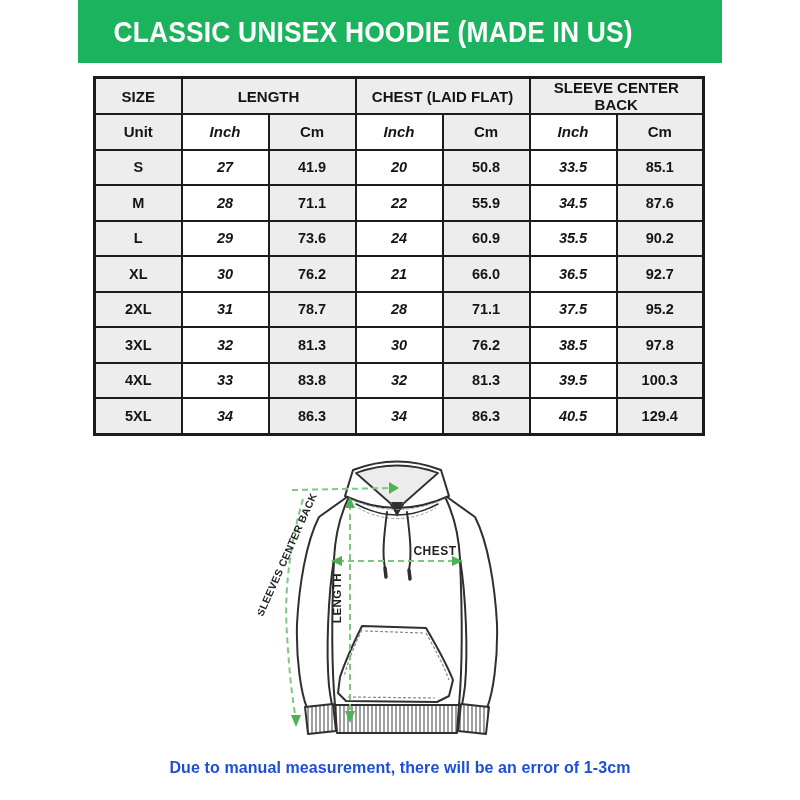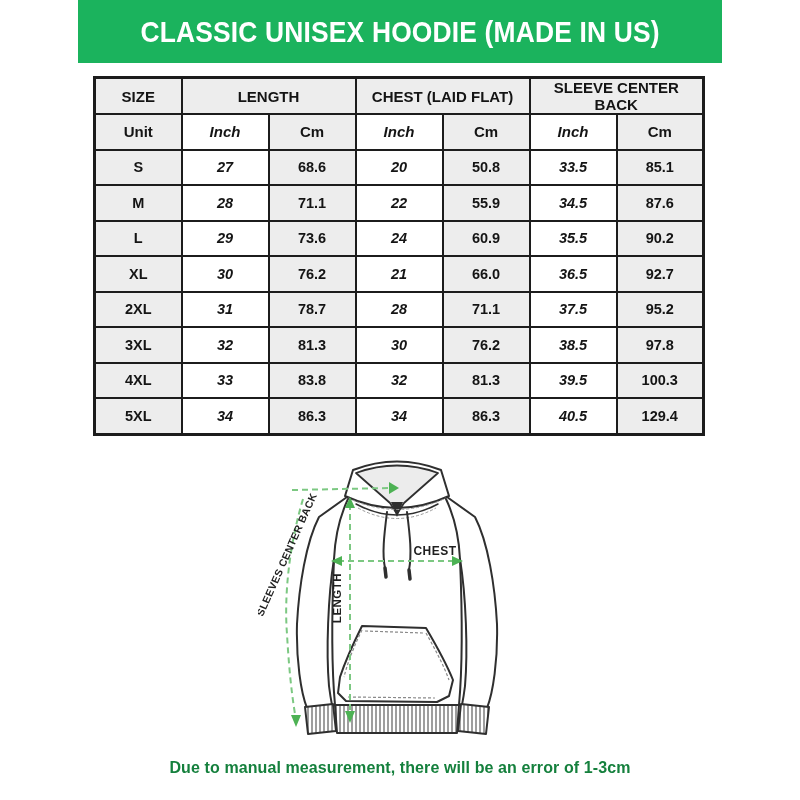--- a/index.html
+++ b/index.html
@@ -2,21 +2,21 @@
 <html><head>
 <meta charset="utf-8">
 <style>
   html,body{margin:0;padding:0;}
   body{
     width:800px;height:800px;background:#ffffff;position:relative;overflow:hidden;
     font-family:"Liberation Sans",sans-serif;
   }
   .banner{
     position:absolute;left:78px;top:0;width:644px;height:63px;
-    background:#1BB35D;display:flex;align-items:center;justify-content:center;
+    background:#1BB35D;display:flex;align-items:center;
   }
   .banner .title{
     color:#ffffff;font-size:30px;font-weight:bold;white-space:nowrap;
     transform:scaleX(.88);letter-spacing:.2px;
   }
   table.size-chart{
     position:absolute;left:93px;top:76px;width:612px;
     border-collapse:collapse;table-layout:fixed;
     border:3px solid #1c1c1c;
   }
@@ -24,21 +24,21 @@
     border:2px solid #1c1c1c;height:33.5px;padding:0;
     text-align:center;vertical-align:middle;
     font-size:15px;font-weight:bold;color:#141414;
   }
   .size-chart td{font-size:14.5px;}
   .g{background:#EDEDED;}
   .w{background:#ffffff;font-style:italic;}
   .diagram{position:absolute;left:258px;top:446px;width:302px;height:312px;}
   .note{
     position:absolute;left:0;top:759px;width:800px;text-align:center;
-    color:#15803d;font-size:16px;font-weight:bold;letter-spacing:.1px;
+    color:#1d4ed8;font-size:16px;font-weight:bold;letter-spacing:.1px;
   }
 </style>
 </head>
 <body>
 
 <div class="banner">
   <span class="title">CLASSIC UNISEX HOODIE (MADE IN US)</span>
 </div>
 
 <table class="size-chart">
@@ -65,21 +65,21 @@
       <th class="w">Inch</th>
       <th class="g">Cm</th>
       <th class="w">Inch</th>
       <th class="g">Cm</th>
     </tr>
   </thead>
   <tbody>
     <tr>
       <td class="g">S</td>
       <td class="w">27</td>
-      <td class="g">68.6</td>
+      <td class="g">41.9</td>
       <td class="w">20</td>
       <td class="g">50.8</td>
       <td class="w">33.5</td>
       <td class="g">85.1</td>
     </tr>
     <tr>
       <td class="g">M</td>
       <td class="w">28</td>
       <td class="g">71.1</td>
       <td class="w">22</td>

